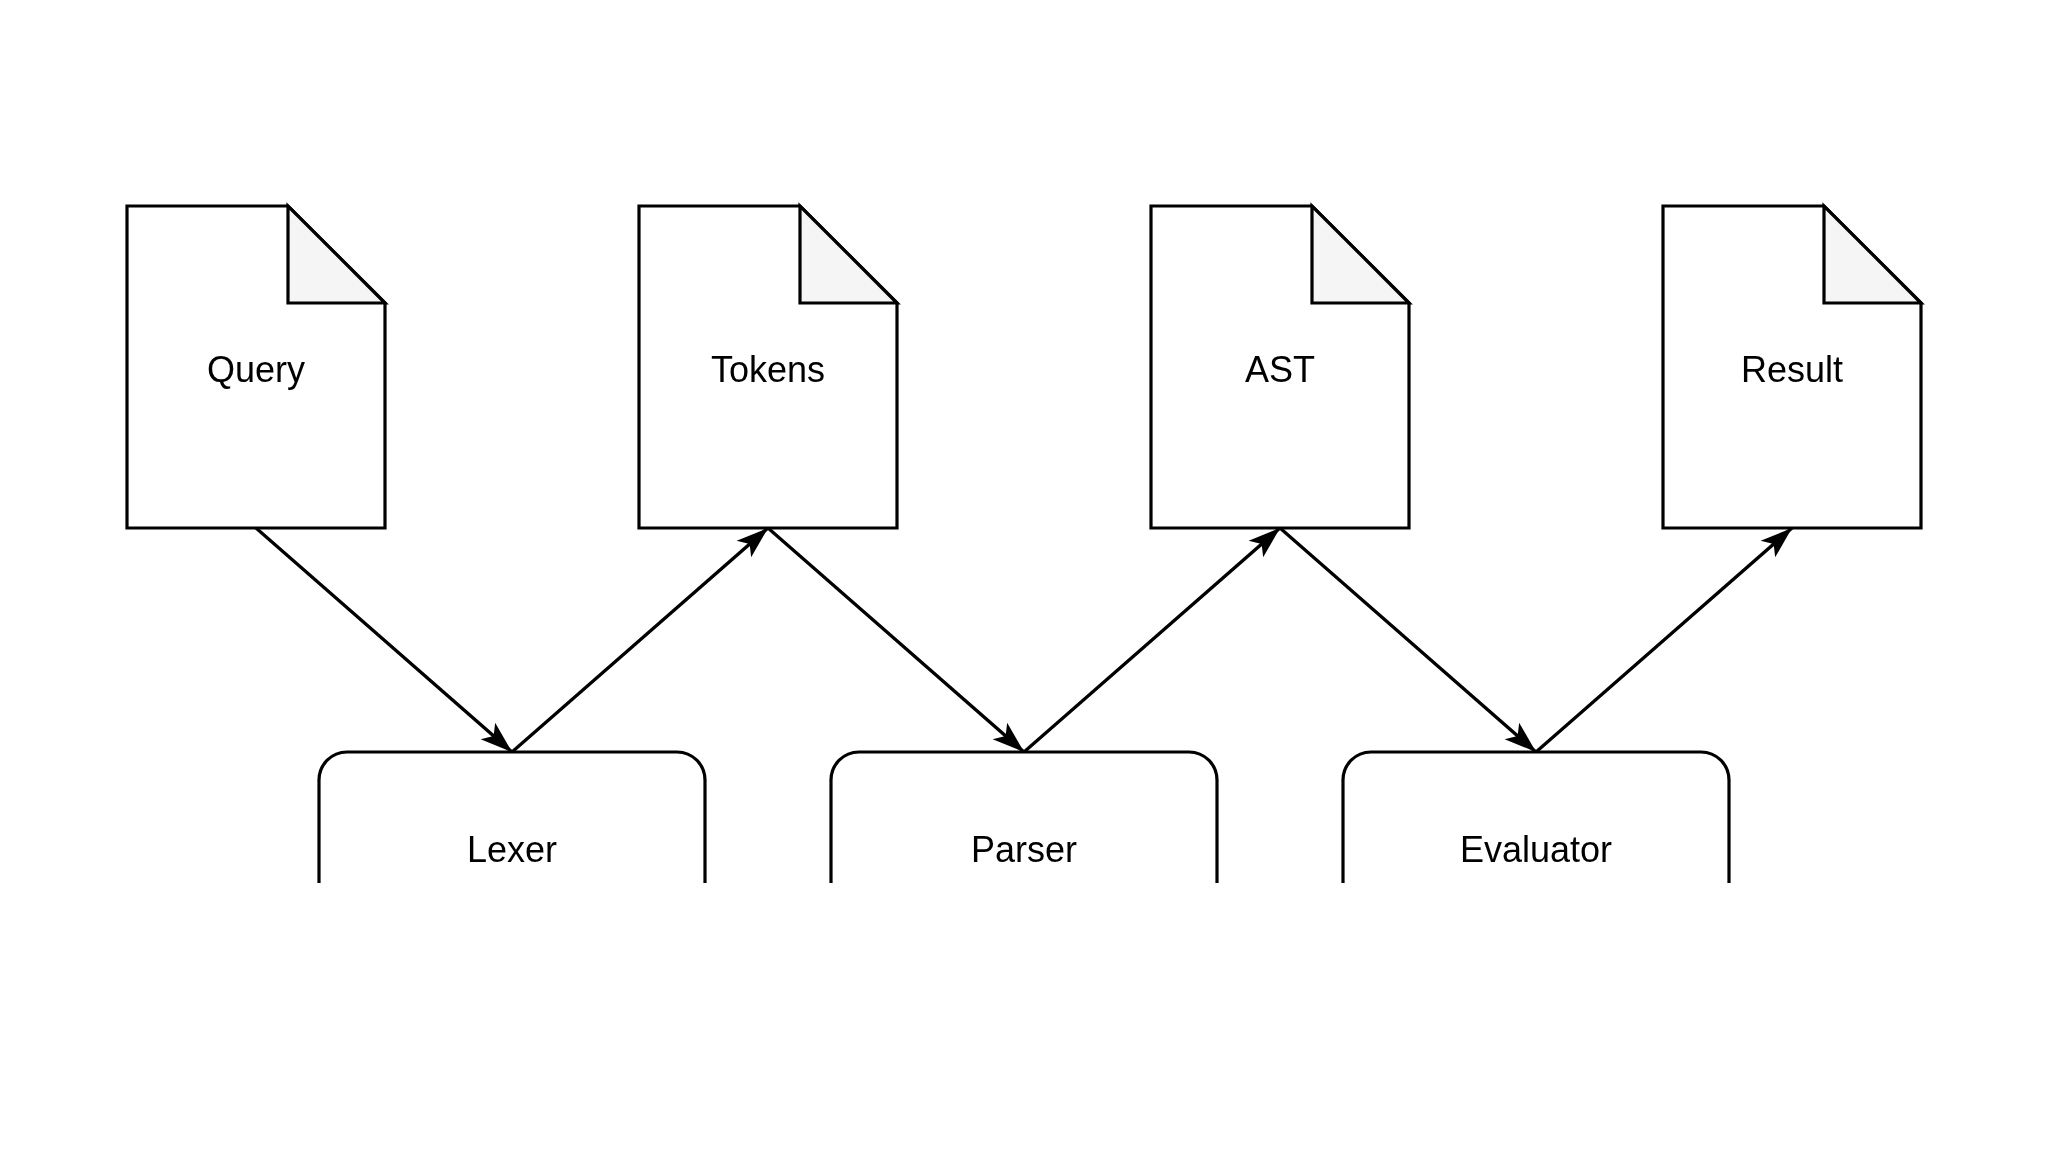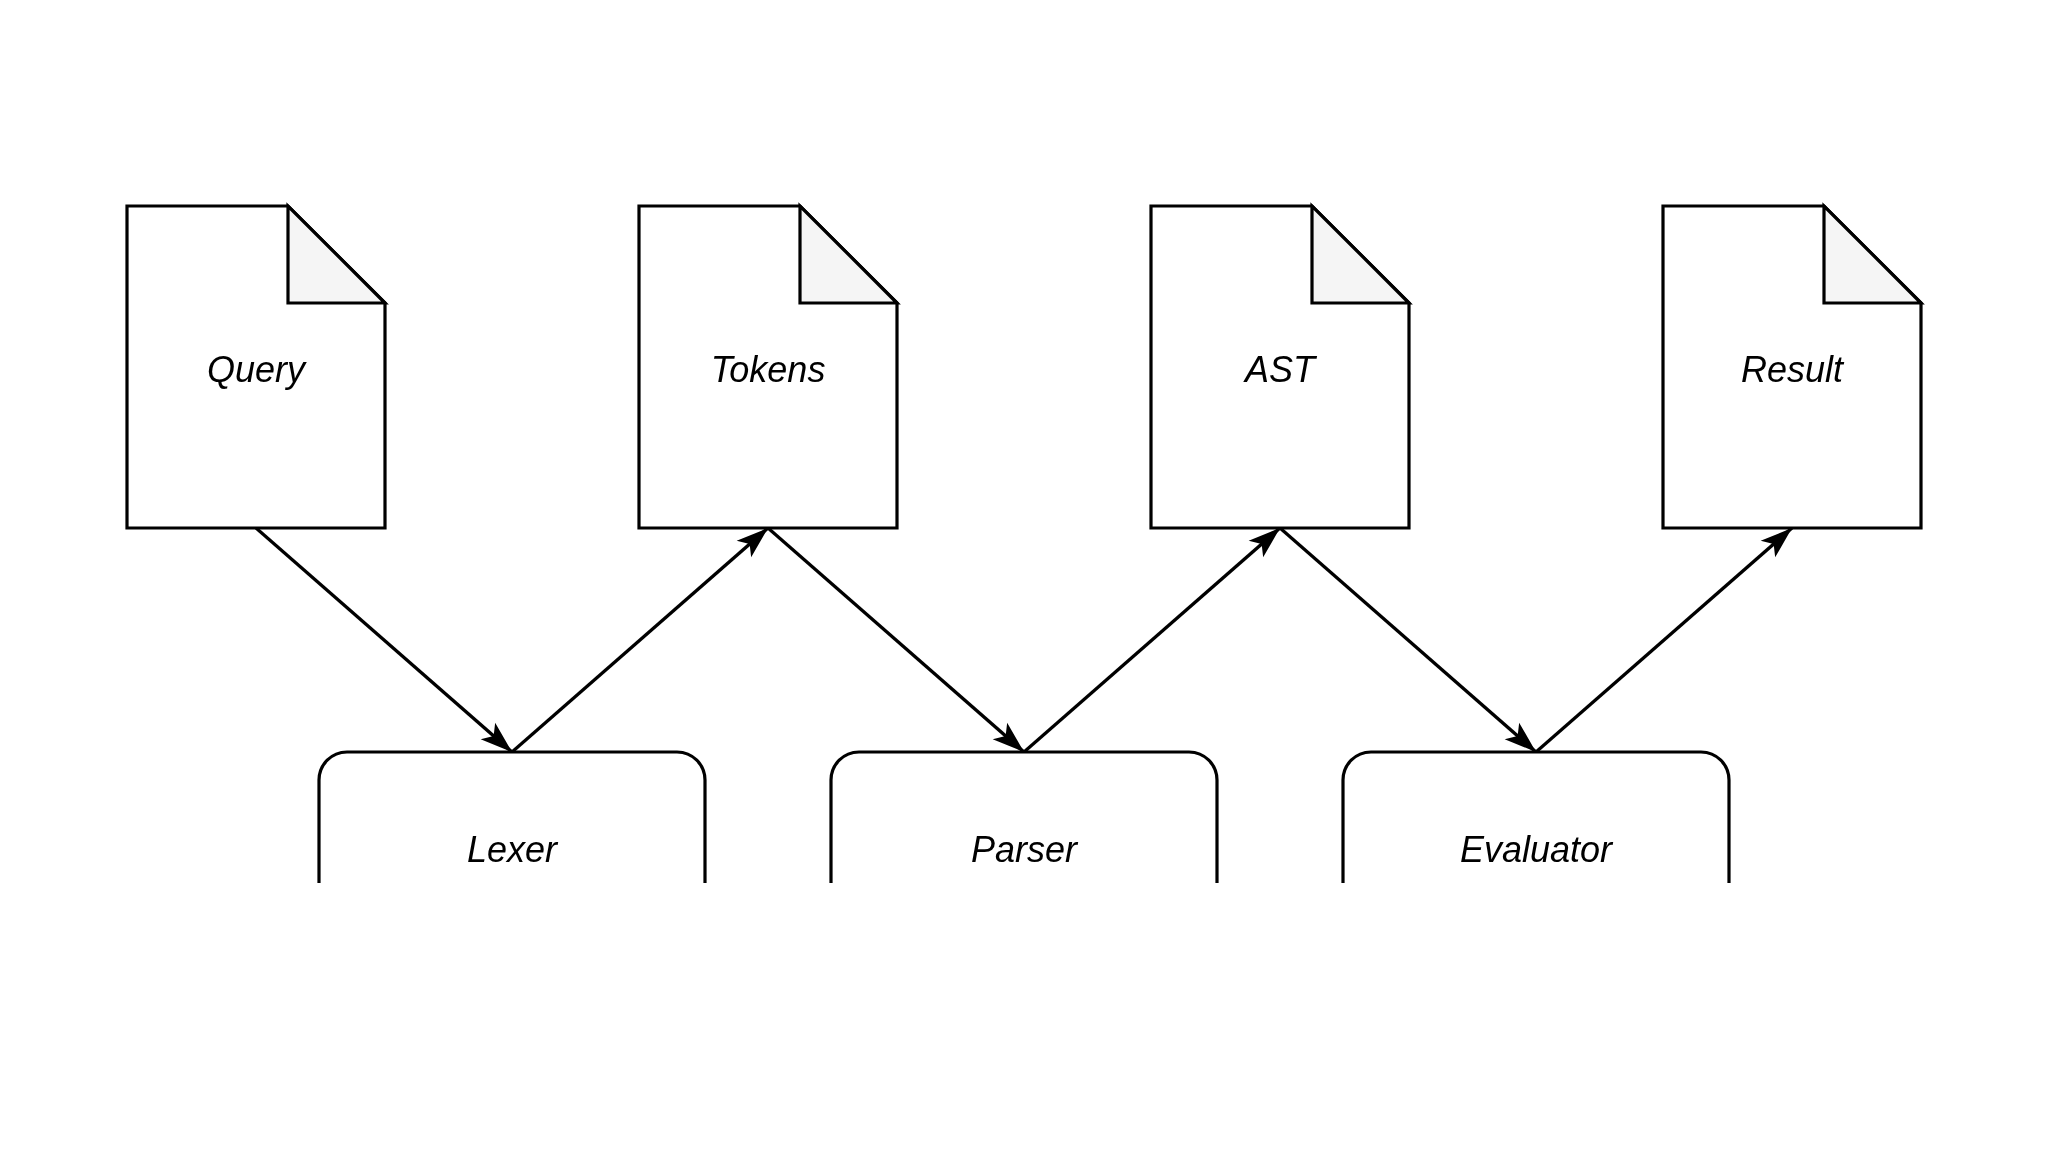--- a/index.html
+++ b/index.html
@@ -6,21 +6,20 @@
     margin: 0;
     padding: 0;
     background: var(--background, #ffffff);
   }
   .stage {
     position: relative;
     width: 2048px;
     height: 883px;
     background: var(--background, #ffffff);
     overflow: hidden;
-    font-style: italic;
   }
   svg { display: block; }
   .doc-shape {
     fill: var(--shape-fill, #ffffff);
     stroke: var(--stroke, #000000);
     stroke-width: 3.2;
     stroke-miterlimit: 10;
   }
   .doc-fold {
     fill: var(--fold-fill, #f5f5f5);

